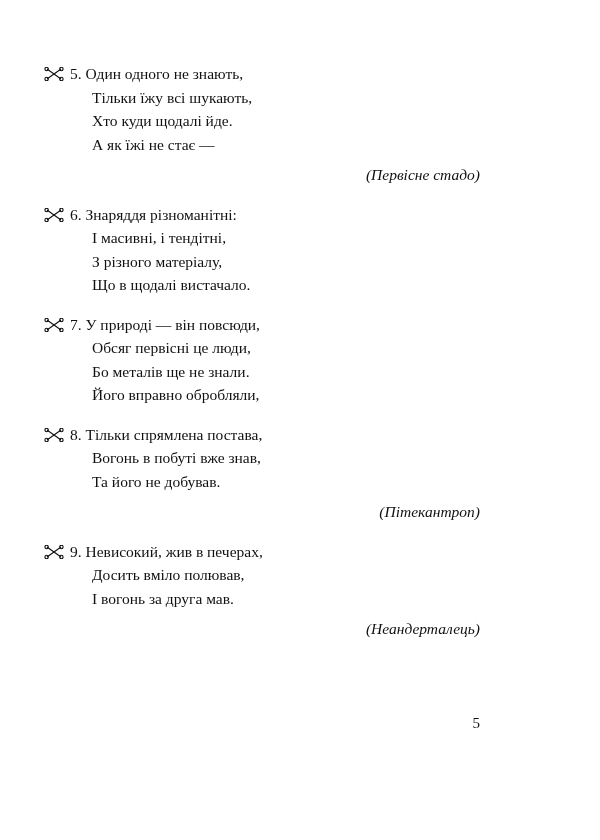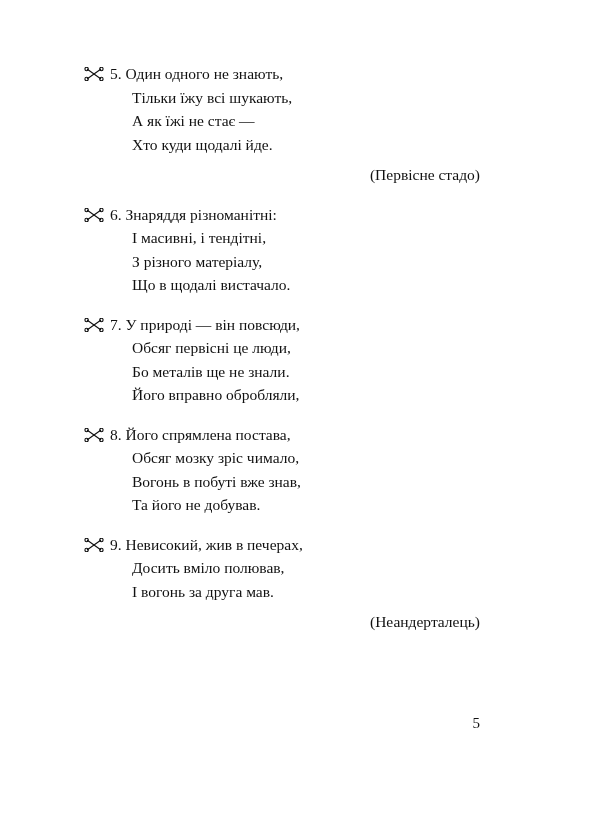--- a/index.html
+++ b/index.html
@@ -13,21 +13,21 @@
     font-family: "Liberation Serif", "DejaVu Serif", serif;
     color: #111111;
     position: relative;
     overflow: hidden;
   }
   .page {
     position: relative;
     width: 600px;
     height: 840px;
     box-sizing: border-box;
-    padding: 62px 120px 40px 84px;
+    padding: 62px 120px 40px 44px;
   }
   .riddle {
     position: relative;
     margin-bottom: 16px;
   }
   .riddle-head {
     display: flex;
     align-items: flex-start;
   }
   .marker {
@@ -52,20 +52,21 @@
     white-space: pre;
   }
   .line.first {
     text-indent: 0;
   }
   .line.rest {
     padding-left: 22px;
   }
   .answer {
     text-align: right;
+    font-style: italic;
     font-size: 15.5px;
     line-height: 23.5px;
     margin-top: 7px;
     padding-right: 0px;
   }
   .page-number {
     position: absolute;
     right: 120px;
     bottom: 108px;
     font-size: 15px;
@@ -88,22 +89,22 @@
             <circle cx="2.6" cy="2" r="1.7"></circle>
             <circle cx="2.6" cy="12" r="1.7"></circle>
             <circle cx="17.4" cy="2" r="1.7"></circle>
             <circle cx="17.4" cy="12" r="1.7"></circle>
           </g>
         </svg>
       </div>
       <div class="lines">
         <div class="line first"><span>5.</span> <span>Один одного не знають,</span></div>
         <div class="line rest">Тільки їжу всі шукають,</div>
+        <div class="line rest">Хто куди щодалі йде.</div>
         <div class="line rest">А як їжі не стає —</div>
-        <div class="line rest">Хто куди щодалі йде.</div>
       </div>
     </div>
     <div class="answer">(Первісне стадо)</div>
   </div>
 
   <div class="riddle">
     <div class="riddle-head">
       <div class="marker">
         <svg width="20" height="14" viewBox="0 0 20 14">
           <g stroke="#111" stroke-width="1.1" fill="none">
@@ -156,26 +157,26 @@
             <line x1="3" y1="2" x2="17" y2="12"></line>
             <line x1="3" y1="12" x2="17" y2="2"></line>
             <circle cx="2.6" cy="2" r="1.7"></circle>
             <circle cx="2.6" cy="12" r="1.7"></circle>
             <circle cx="17.4" cy="2" r="1.7"></circle>
             <circle cx="17.4" cy="12" r="1.7"></circle>
           </g>
         </svg>
       </div>
       <div class="lines">
-        <div class="line first"><span>8.</span> <span>Його спрямлена постава,</span></div>
-        <div class="line rest">Обсяг мозку зріс чимало,</div>
+        <div class="line first"><span>8.</span> <span>Тільки спрямлена постава,</span></div>
         <div class="line rest">Вогонь в побуті вже знав,</div>
         <div class="line rest">Та його не добував.</div>
       </div>
     </div>
+    <div class="answer">(Пітекантроп)</div>
   </div>
 
   <div class="riddle">
     <div class="riddle-head">
       <div class="marker">
         <svg width="20" height="14" viewBox="0 0 20 14">
           <g stroke="#111" stroke-width="1.1" fill="none">
             <line x1="3" y1="2" x2="17" y2="12"></line>
             <line x1="3" y1="12" x2="17" y2="2"></line>
             <circle cx="2.6" cy="2" r="1.7"></circle>

